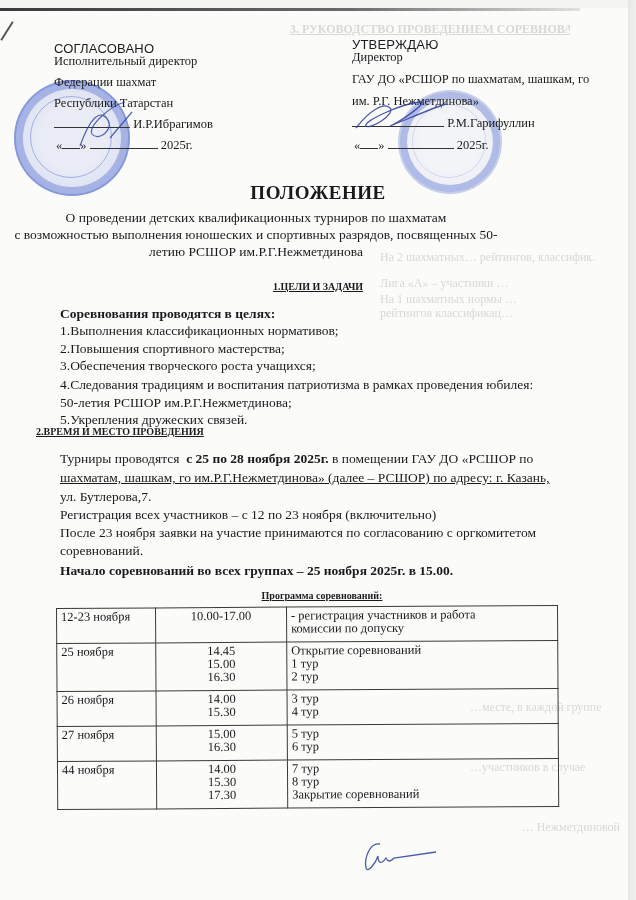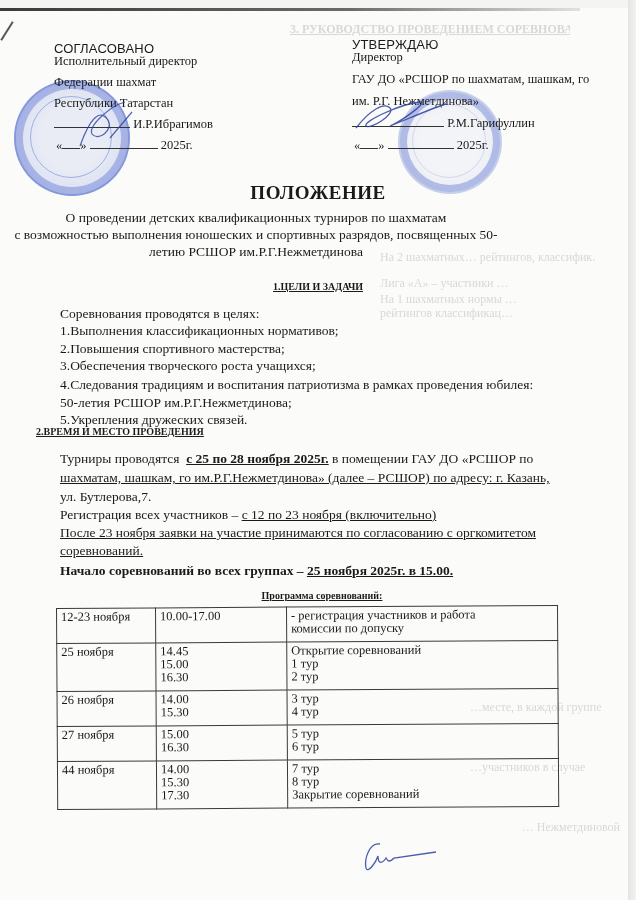--- a/index.html
+++ b/index.html
@@ -32,32 +32,32 @@
   }
   .abs { position: absolute; white-space: nowrap; }
   .sans-caps { font-family: "Liberation Sans", "DejaVu Sans", sans-serif; font-size: 13px; letter-spacing: 0.2px; }
   .t12 { font-size: 12.5px; }
   .t13 { font-size: 13.5px; }
   .line-blank { display: inline-block; border-bottom: 1px solid #333; height: 1px; vertical-align: baseline; }
   .title { font-weight: bold; font-size: 19px; letter-spacing: 0.5px; }
   .sub { font-size: 13.5px; text-align: center; width: 512px; left: 0; }
   .heading { font-weight: bold; font-size: 10px; text-decoration: underline; }
   .bold { font-weight: bold; }
-  .ul { text-decoration: underline; }
+  .ul { }
 
   table.program {
     position: absolute; left: 56px; top: 608px; width: 502px;
     border-collapse: collapse; font-size: 12.5px; line-height: 13px;
     transform: rotate(-0.35deg); transform-origin: left top;
   }
   table.program td {
     border: 1px solid #3a3a3a; vertical-align: top; padding: 2px 4px 6px 4px;
   }
   table.program td.c1 { width: 90px; }
-  table.program td.c2 { width: 122px; }
+  table.program td.c2 { width: 122px; text-align: center; }
   .cell-line { display: block; }
 
   .stamp {
     position: absolute; border-radius: 50%;
     border: 2px solid rgba(60,90,200,0.55);
     box-shadow: inset 0 0 0 6px rgba(255,255,255,0), inset 0 0 0 7px rgba(60,90,200,0.35);
   }
   .stamp-inner {
     position: absolute; border-radius: 50%; border: 1px solid rgba(60,90,200,0.4);
   }
@@ -124,21 +124,21 @@
 <svg class="sig" style="left:350px;top:100px;" width="100" height="40">
   <path d="M6 28 C 20 10, 34 2, 40 8 C 46 14, 20 30, 16 26 C 12 22, 50 4, 70 2 C 80 1, 50 22, 40 26 C 60 18, 88 6, 96 4" stroke="#2b3f9e" stroke-width="1.3" fill="none" opacity="0.85"></path>
 </svg>
 
 <div class="abs title" style="left:0;width:636px;text-align:center;top:182px;">ПОЛОЖЕНИЕ</div>
 <div class="abs sub" style="top:210px;">О проведении детских квалификационных турниров по шахматам</div>
 <div class="abs sub" style="top:227px;">с возможностью выполнения юношеских и спортивных разрядов, посвященных 50-</div>
 <div class="abs sub" style="top:244px;">летию РСШОР им.Р.Г.Нежметдинова</div>
 
 <div class="abs heading" style="left:0;width:636px;text-align:center;top:281px;">1.ЦЕЛИ И ЗАДАЧИ</div>
-<div class="abs t13" style="left:60px;top:306px;">Соревнования проводятся в целях:</div>
+<div class="abs t13" style="left:60px;top:306px;font-weight:bold;">Соревнования проводятся в целях:</div>
 <div class="abs t13" style="left:60px;top:323px;">1.Выполнения классификационных нормативов;</div>
 <div class="abs t13" style="left:60px;top:341px;">2.Повышения спортивного мастерства;</div>
 <div class="abs t13" style="left:60px;top:358px;">3.Обеспечения творческого роста учащихся;</div>
 <div class="abs t13" style="left:60px;top:377px;">4.Следования традициям и воспитания патриотизма в рамках проведения юбилея:</div>
 <div class="abs t13" style="left:60px;top:395px;">50-летия РСШОР им.Р.Г.Нежметдинова;</div>
 <div class="abs t13" style="left:60px;top:412px;">5.Укрепления дружеских связей.</div>
 
 <div class="abs heading" style="left:0;width:636px;text-align:left;top:426px;padding-left:36px;box-sizing:border-box;">2.ВРЕМЯ И МЕСТО ПРОВЕДЕНИЯ</div>
 <div class="abs t13" style="left:60px;top:451px;width:550px;">
   <span>Турниры проводятся</span>&nbsp;

